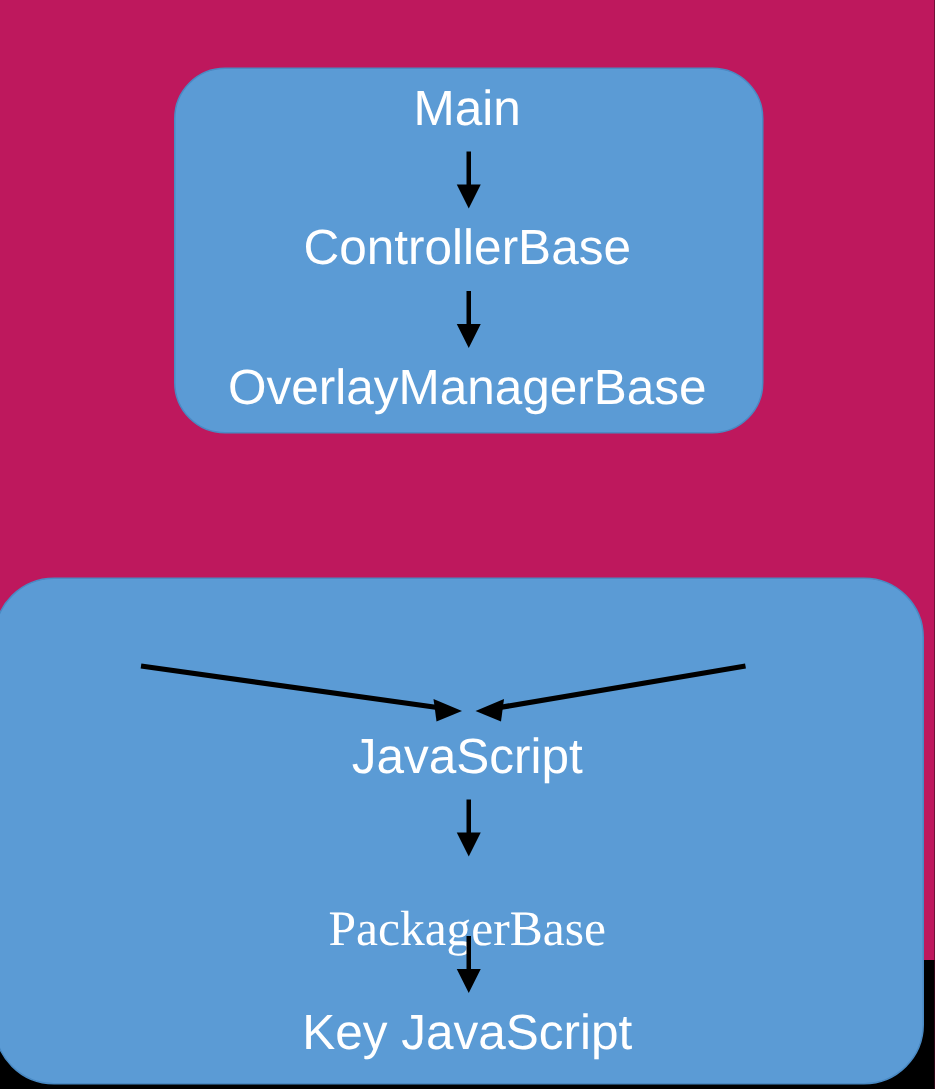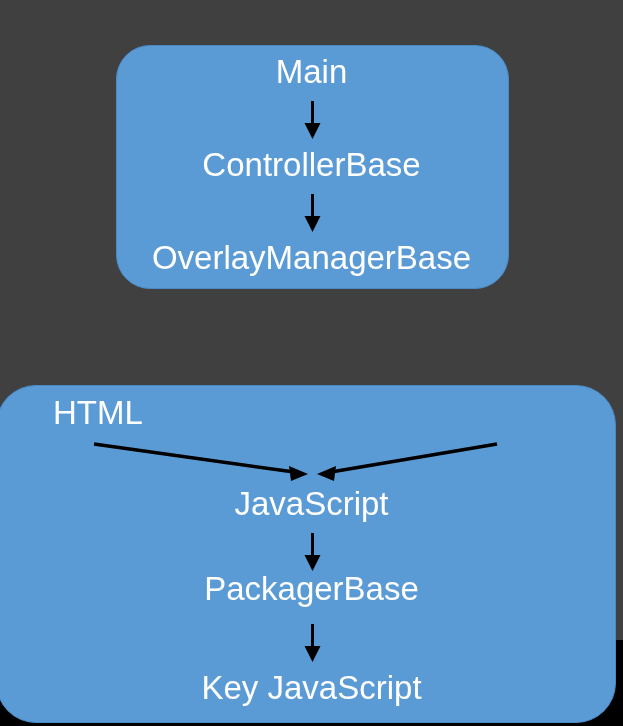--- a/index.html
+++ b/index.html
@@ -13,21 +13,21 @@
     position: relative;
     overflow: hidden;
     font-family: "Liberation Sans", sans-serif;
   }
 
   .canvas {
     position: absolute;
     left: 0; top: 0;
     width: 623px;
     height: 640px;
-    background: #404040;
+    background: #be185d;
   }
 
   
   .group-box {
     position: absolute;
     background: #5B9BD5;
     border: 1px solid #4A8AC4;
     box-sizing: border-box;
   }
 
@@ -88,22 +88,23 @@
     left: 418px;
     top: 396px;
     font-size: 33px;
     text-align: left;
   }
   #node-overlaybase {
     top: 487px;
     font-size: 33px;
   }
   #node-packagerbase {
-    top: 572px;
+    top: 604px;
     font-size: 33px;
+    font-family: Liberation Serif, serif;
   }
   #node-keymanagement {
     top: 671px;
     font-size: 33px;
   }
 
   
   .arrow-layer {
     position: absolute;
     left: 0; top: 0;
@@ -120,21 +121,20 @@
   <div class="group-box" id="group-box-controller"></div>
 
   <div class="node-label centered" id="node-main">Main</div>
 
   <div class="node-label centered" id="node-controllerbase">ControllerBase</div>
 
   <div class="node-label centered" id="node-overlaymanagerbase">OverlayManagerBase</div>
 
   <div class="group-box" id="group-box-overlay"></div>
 
-  <div class="node-label" id="node-html">HTML</div>
 
 
   <div class="node-label centered" id="node-overlaybase">JavaScript</div>
 
   <div class="node-label centered" id="node-packagerbase">PackagerBase</div>
 
   <div class="node-label centered" id="node-keymanagement">Key JavaScript</div>
 
   <svg class="arrow-layer" viewBox="0 0 623 726" width="623" height="726">
 

